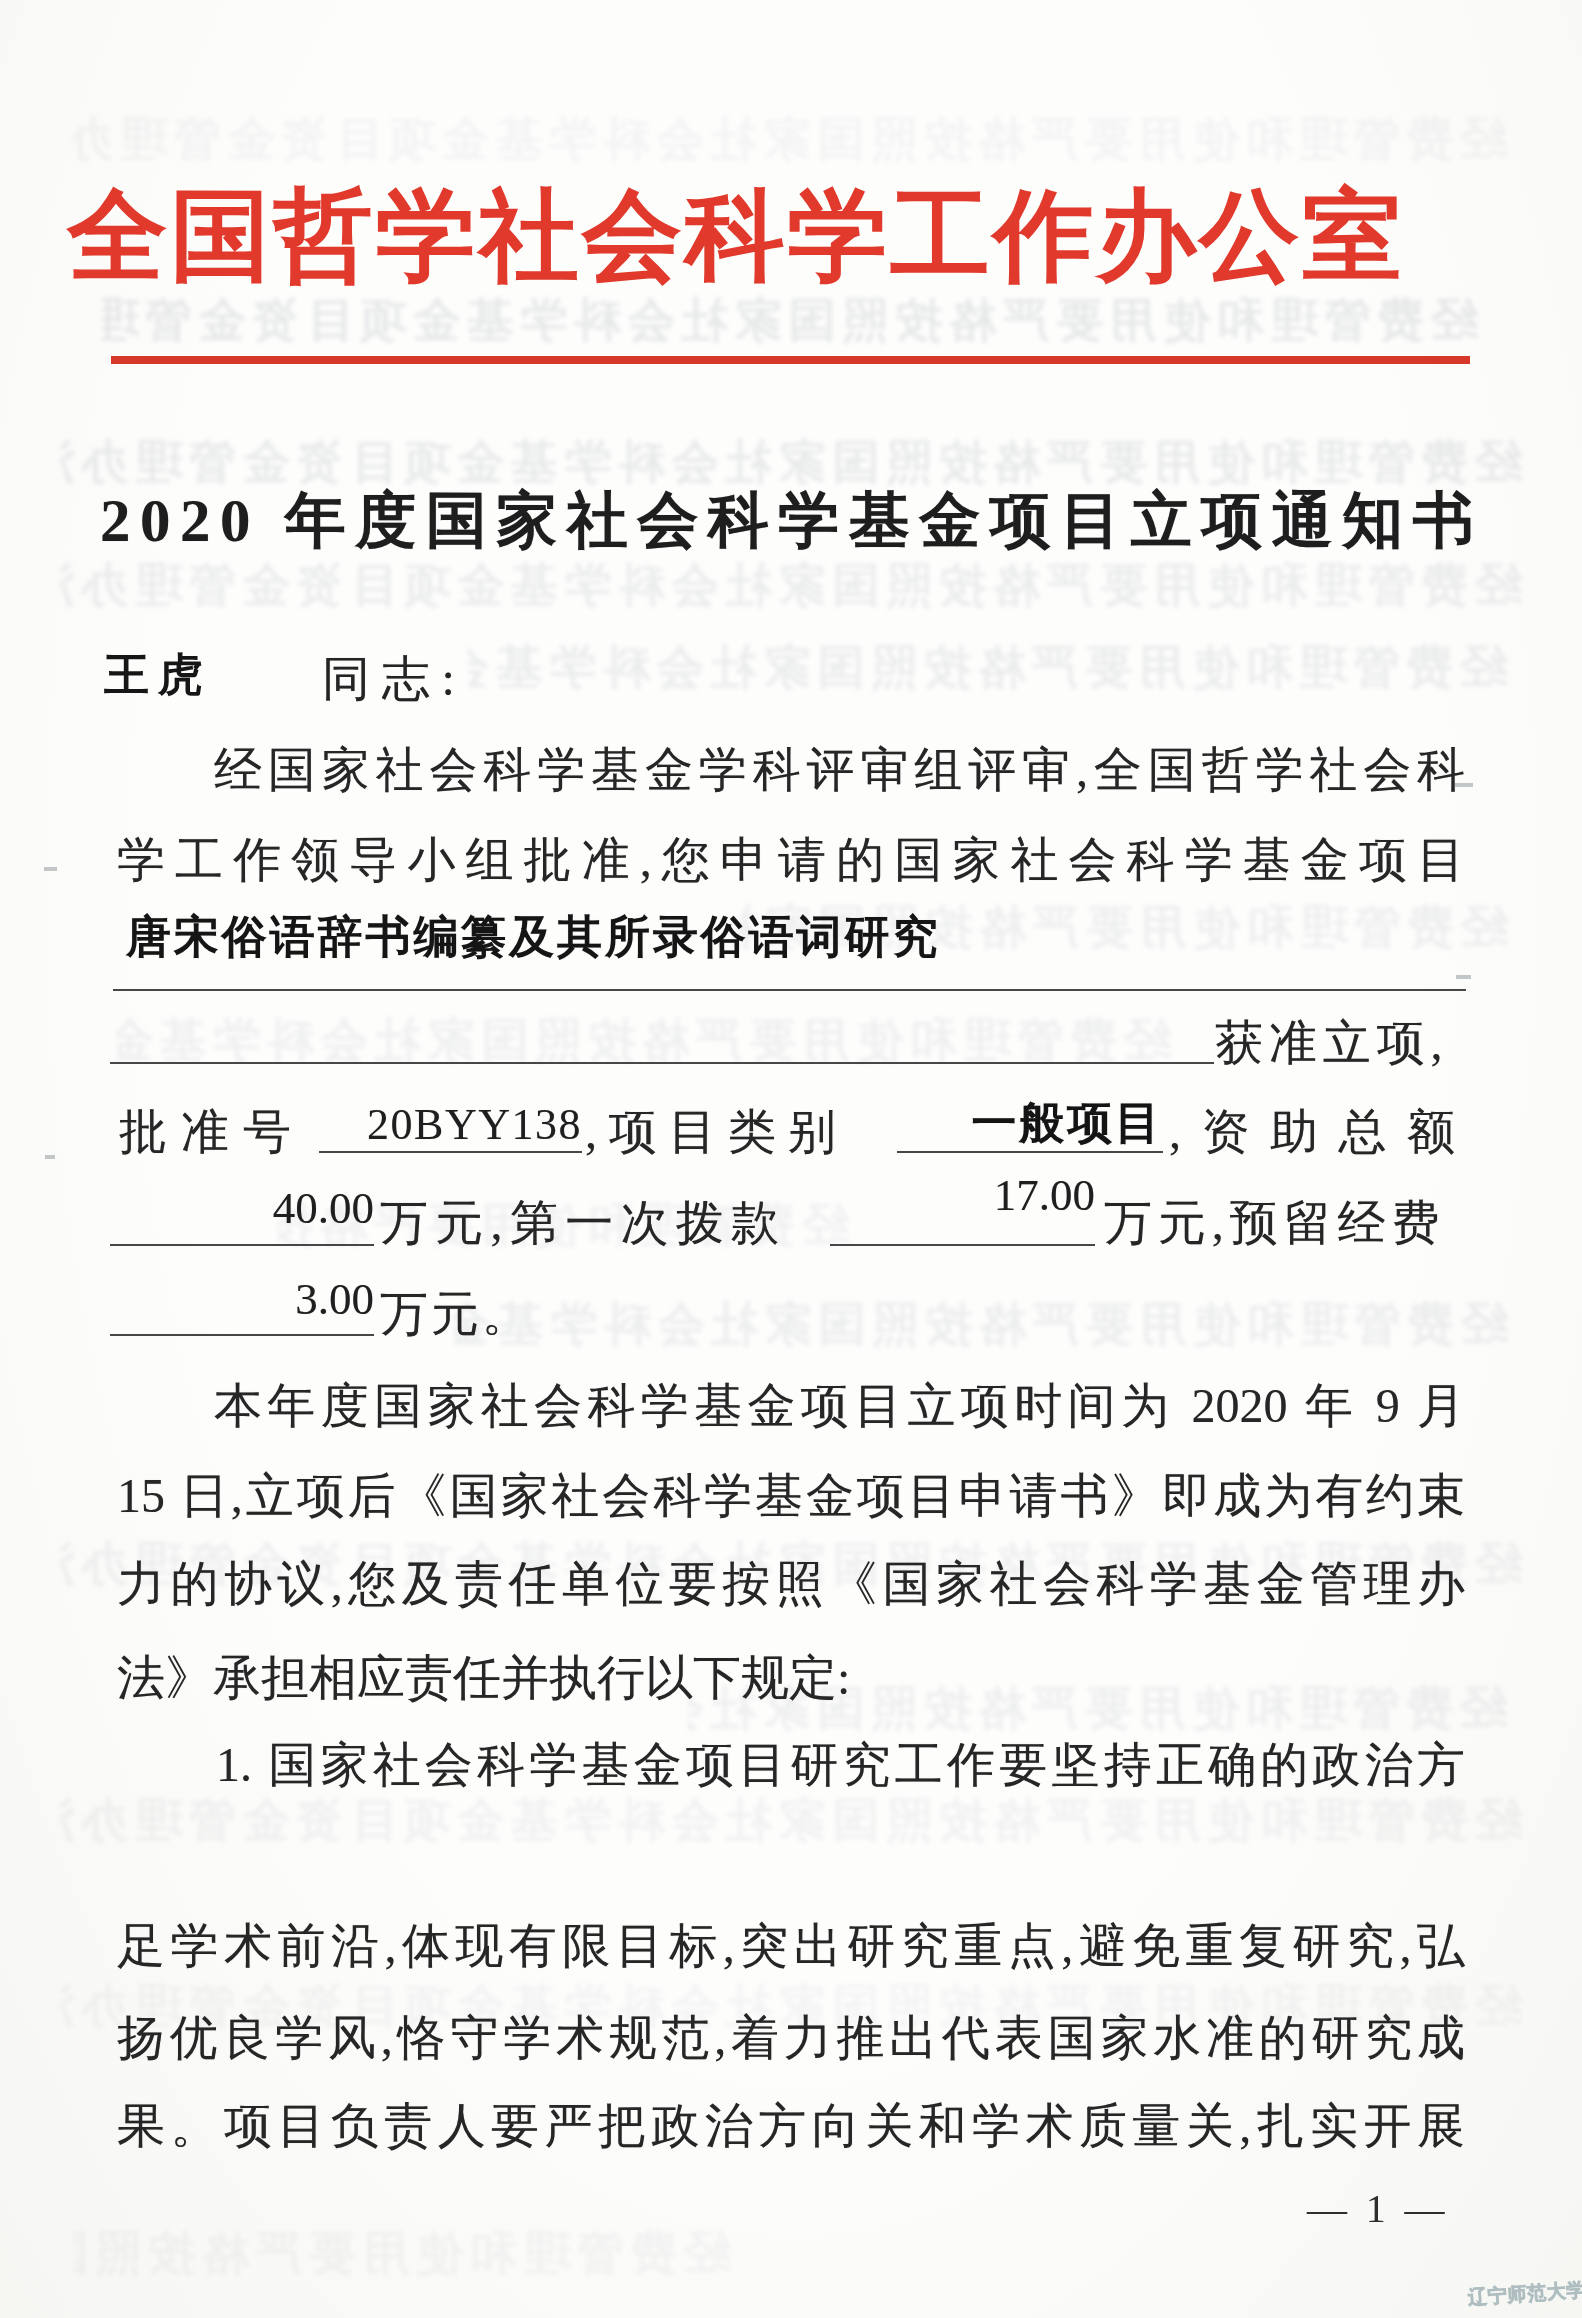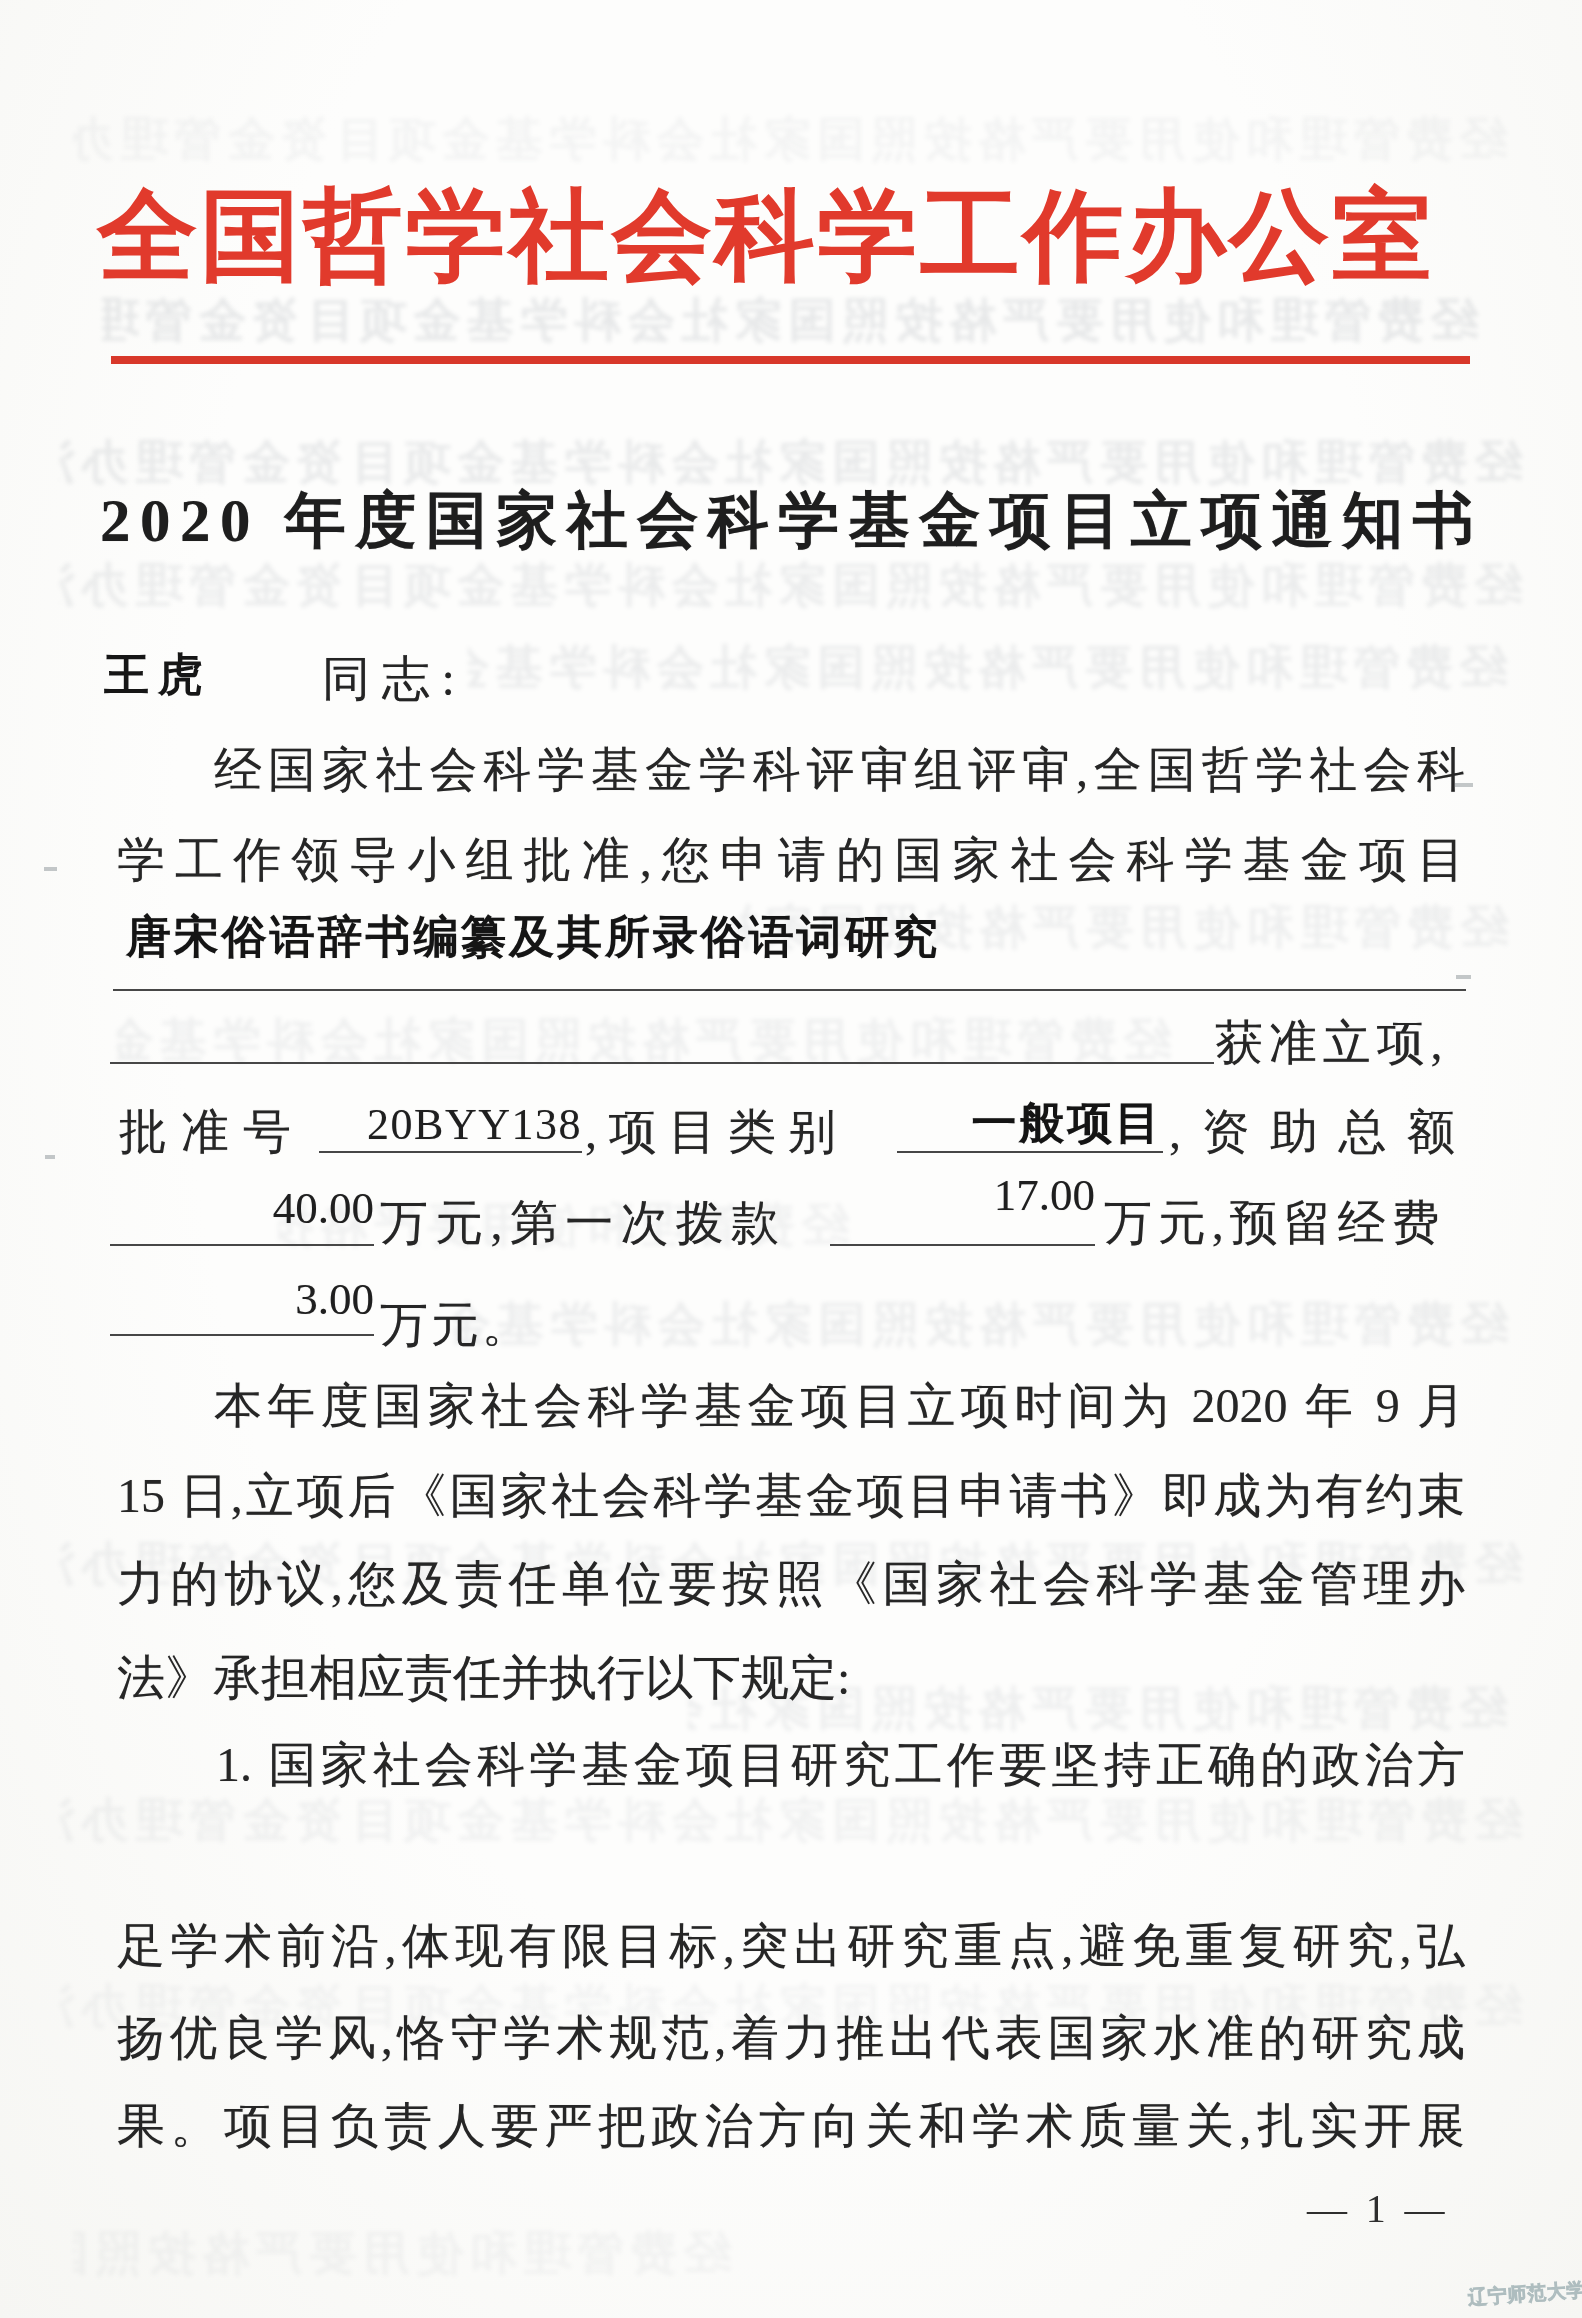--- a/index.html
+++ b/index.html
@@ -4,21 +4,21 @@
 <style>
   html,body{margin:0;padding:0;}
   body{width:1583px;height:2319px;overflow:hidden;
        font-family:"Liberation Serif","DejaVu Serif",serif;}
   .page{position:relative;width:1583px;height:2319px;
         background:radial-gradient(ellipse at 50% 38%, #fdfdfc 55%, #f6f6f3 100%);
         overflow:hidden;}
   .abs{position:absolute;white-space:nowrap;}
   .org-title{left:0;width:1472px;top:170px;text-align:center;
              font-size:100px;font-weight:bold;letter-spacing:2.9px;
-             font-family:"Liberation Serif","DejaVu Serif",serif;margin-left:30px;}
+             font-family:"Liberation Serif","DejaVu Serif",serif;}
   .red-rule{left:111px;top:356px;width:1359px;height:8px;}
   .doc-title{left:0;width:1583px;top:480px;text-align:center;font-size:61px;
              font-weight:bold;letter-spacing:9.5px;color:#1e1e1e;
              text-shadow:0 0 0.7px rgba(30,30,30,.45);}
   .jline{position:absolute;left:117px;width:1348px;box-sizing:border-box;
          font-size:48px;color:#262626;line-height:1.15;
          text-align:justify;text-align-last:justify;word-break:keep-all;
          text-shadow:0 0 0.7px rgba(40,40,40,.4);}
   .pline{position:absolute;left:117px;font-size:48px;color:#262626;
          white-space:nowrap;text-shadow:0 0 0.7px rgba(40,40,40,.4);}
@@ -89,21 +89,21 @@
 
   <div class="ul" style="left:110px;top:1244px;width:264px;"></div>
   <div class="val" style="left:110px;top:1182px;width:264px;">40.00</div>
   <div class="seg" style="left:380px;top:1191px;letter-spacing:7.3px;">万元,第一次拨款</div>
   <div class="ul" style="left:830px;top:1244px;width:265px;"></div>
   <div class="val" style="left:830px;top:1169px;width:265px;">17.00</div>
   <div class="seg" style="left:1104px;top:1191px;letter-spacing:5.9px;">万元,预留经费</div>
 
   <div class="ul" style="left:110px;top:1334px;width:264px;"></div>
   <div class="val" style="left:110px;top:1273px;width:264px;">3.00</div>
-  <div class="seg" style="left:380px;top:1282px;letter-spacing:2.9px;margin-top:11px;">万元。</div>
+  <div class="seg" style="left:380px;top:1282px;letter-spacing:2.9px;">万元。</div>
 
   <div class="jline" style="top:1378px;padding-left:97px;">本年度国家社会科学基金项目立项时间为 2020 年 9 月</div>
   <div class="jline" style="top:1468px;">15 日,立项后《国家社会科学基金项目申请书》即成为有约束</div>
   <div class="jline" style="top:1556px;">力的协议,您及责任单位要按照《国家社会科学基金管理办</div>
   <div class="pline" style="top:1646px;">法》承担相应责任并执行以下规定:</div>
 
   <div class="jline" style="top:1737px;padding-left:99px;">1. 国家社会科学基金项目研究工作要坚持正确的政治方</div>
   <div class="jline" style="top:1918px;">足学术前沿,体现有限目标,突出研究重点,避免重复研究,弘</div>
   <div class="jline" style="top:2010px;">扬优良学风,恪守学术规范,着力推出代表国家水准的研究成</div>
   <div class="jline" style="top:2098px;">果。项目负责人要严把政治方向关和学术质量关,扎实开展</div>

